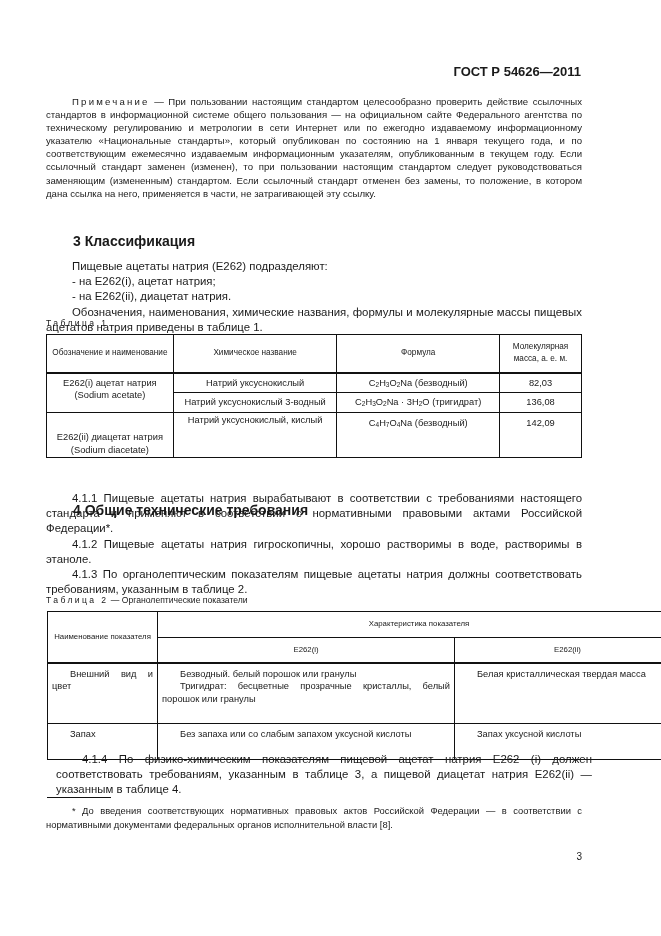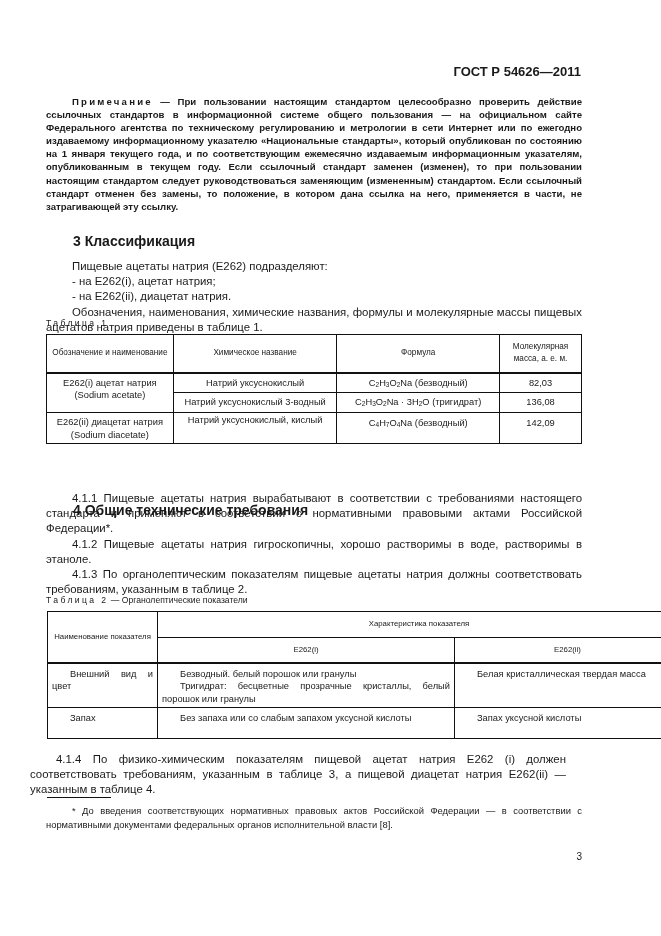--- a/index.html
+++ b/index.html
@@ -1,34 +1,34 @@
 <!DOCTYPE html>
 <html><head>
 <meta charset="utf-8">
 <style>
   * { box-sizing: border-box; margin: 0; padding: 0; }
   html, body { width: 661px; height: 936px; background: #ffffff; }
   body { position: relative; font-family: "Liberation Sans", sans-serif; color: #1a1a1a; overflow: hidden; }
   .abs { position: absolute; }
   .hdr { left: 0; right: 80px; top: 64px; text-align: right; font-weight: bold; font-size: 13px; }
   .note { left: 46px; width: 536px; top: 95px; font-size: 9.6px; line-height: 13.1px; text-align: justify; }
-  .note p { text-indent: 26px; font-weight: bold; }
+  .note p { text-indent: 26px; }
   .sp { letter-spacing: 2.2px; text-align: center; }
   .h2 { font-weight: bold; font-size: 14px; text-align: center; }
   .body { font-size: 11.4px; line-height: 15.2px; }
   .body p { text-indent: 26px; text-align: justify; }
   .cap { font-size: 8.6px; left: 46px; }
   table { border-collapse: collapse; position: absolute; font-size: 9px; }
   td { border: 1px solid #111; vertical-align: middle; text-align: center; padding: 1px 4px; line-height: 12.5px; }
   .t1 td { font-size: 9.3px; }
   .t1 .hd td { font-size: 8.2px; line-height: 12px; }
   .thick { border-bottom: 2.5px solid #111; }
   .t2 td { font-size: 9.3px; }
   .t2 .hd td { font-size: 7.8px; }
-  .t2 .txt { text-align: justify; vertical-align: top; padding: 4px 4px 2px 4px; line-height: 12.5px; }
+  .t2 .txt { text-align: justify; vertical-align: top; padding: 4px 4px 18px 4px; line-height: 12.5px; }
   .t2 .txt span.ind { display: block; text-indent: 18px; }
   .fnline { left: 47px; top: 797px; width: 64px; border-top: 1px solid #111; }
   .fn { left: 46px; width: 536px; top: 804px; font-size: 9.4px; line-height: 13.5px; text-align: justify; }
   .fn p { text-indent: 26px; }
   .pgnum { left: 560px; width: 22px; text-align: right; top: 851px; font-size: 10px; }
   sub { font-size: 70%; vertical-align: -1px; line-height: 0; }
 </style>
 </head>
 <body>
 
@@ -68,21 +68,21 @@
     <td>Натрий уксуснокислый</td>
     <td>C<sub>2</sub>H<sub>3</sub>O<sub>2</sub>Na (безводный)</td>
     <td>82,03</td>
   </tr>
   <tr style="height:20px;">
     <td>Натрий уксуснокислый 3-водный</td>
     <td>C<sub>2</sub>H<sub>3</sub>O<sub>2</sub>Na · 3H<sub>2</sub>O (тригидрат)</td>
     <td>136,08</td>
   </tr>
   <tr style="height:31px;">
-    <td style="vertical-align:top; padding-top:3px;">Е262(ii) диацетат натрия (Sodium diacetate)</td>
+    <td style="vertical-align:top; padding-top:18px;">Е262(ii) диацетат натрия (Sodium diacetate)</td>
     <td style="vertical-align:top; ">Натрий уксуснокислый, кислый</td>
     <td style="vertical-align:top; padding-top:4px;">C<sub>4</sub>H<sub>7</sub>O<sub>4</sub>Na (безводный)</td>
     <td style="vertical-align:top; padding-top:4px;">142,09</td>
   </tr>
 </tbody>
   </table>
 
 <div class="abs h2" style="left:73px; top:462px;margin-top:40px;">4  Общие технические требования</div>
 
 <div class="abs body" style="left:46px; width:536px; top:491px;">
@@ -129,21 +129,21 @@
     <td class="txt">
           <span class="ind">Без запаха или со слабым запахом уксусной кислоты</span>
         </td>
     <td class="txt">
           <span class="ind">Запах уксусной кислоты</span>
         </td>
   </tr>
 </tbody>
   </table>
 
-<div class="abs body" style="left:30px; width:536px; top:752px;">
+<div class="abs body" style="left:56px; width:536px; top:752px;">
   <p>4.1.4  По физико-химическим показателям пищевой ацетат натрия Е262 (i) должен соответствовать требованиям, указанным в таблице 3, а пищевой диацетат натрия Е262(ii) — указанным в таблице 4.</p>
 </div>
 
 <div class="abs fnline"></div>
 <div class="abs fn">
   <p>* До введения соответствующих нормативных правовых актов Российской Федерации — в соответствии с нормативными документами федеральных органов исполнительной власти [8].</p>
 </div>
 
 <div class="abs pgnum">3</div>
 

